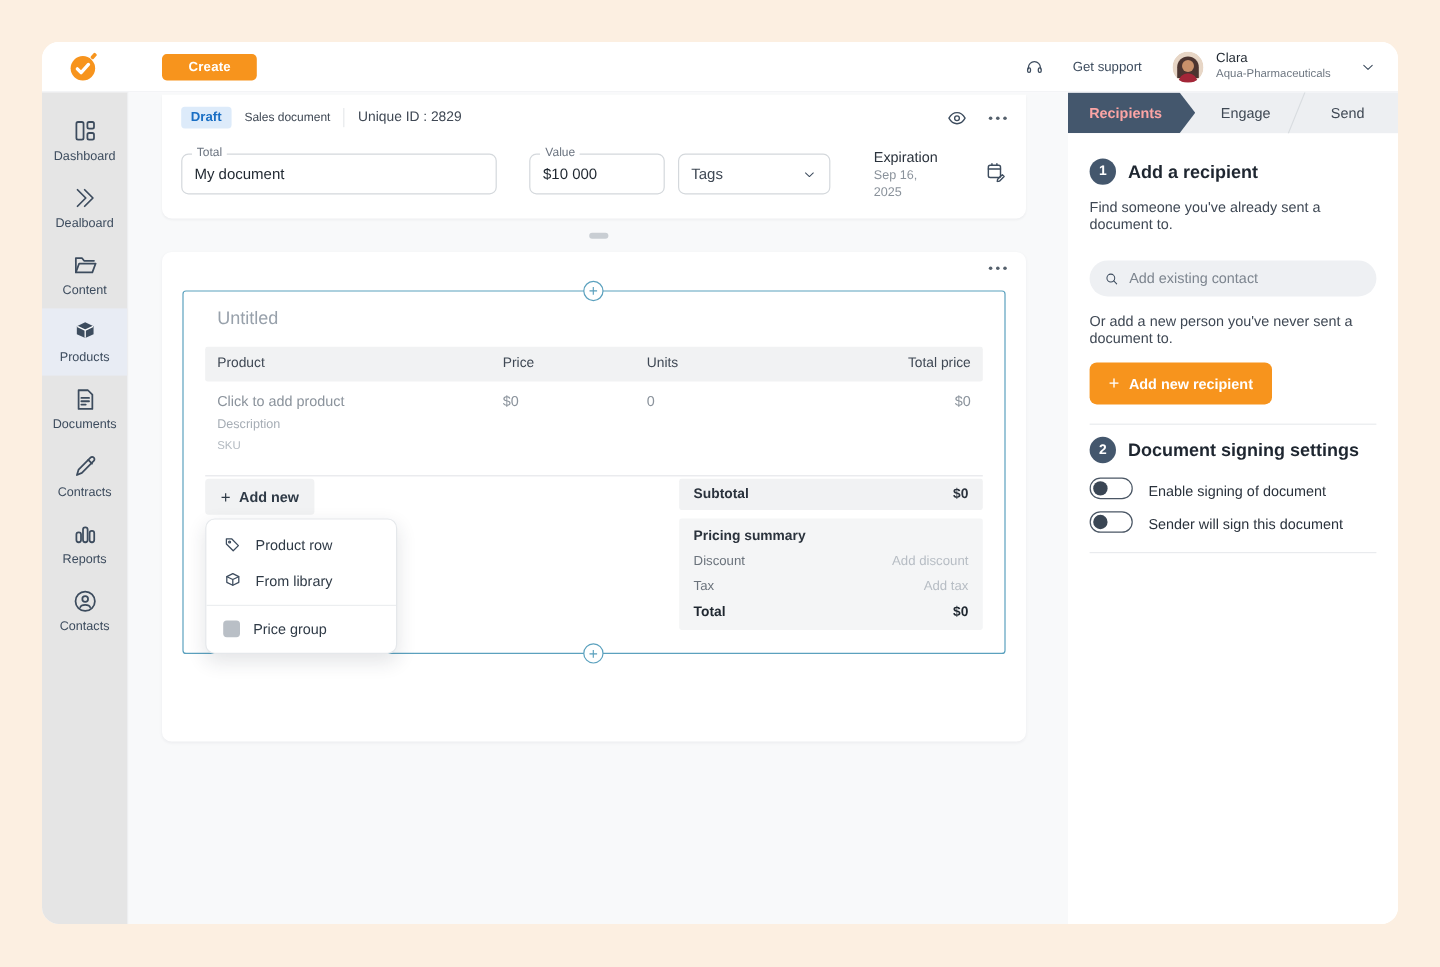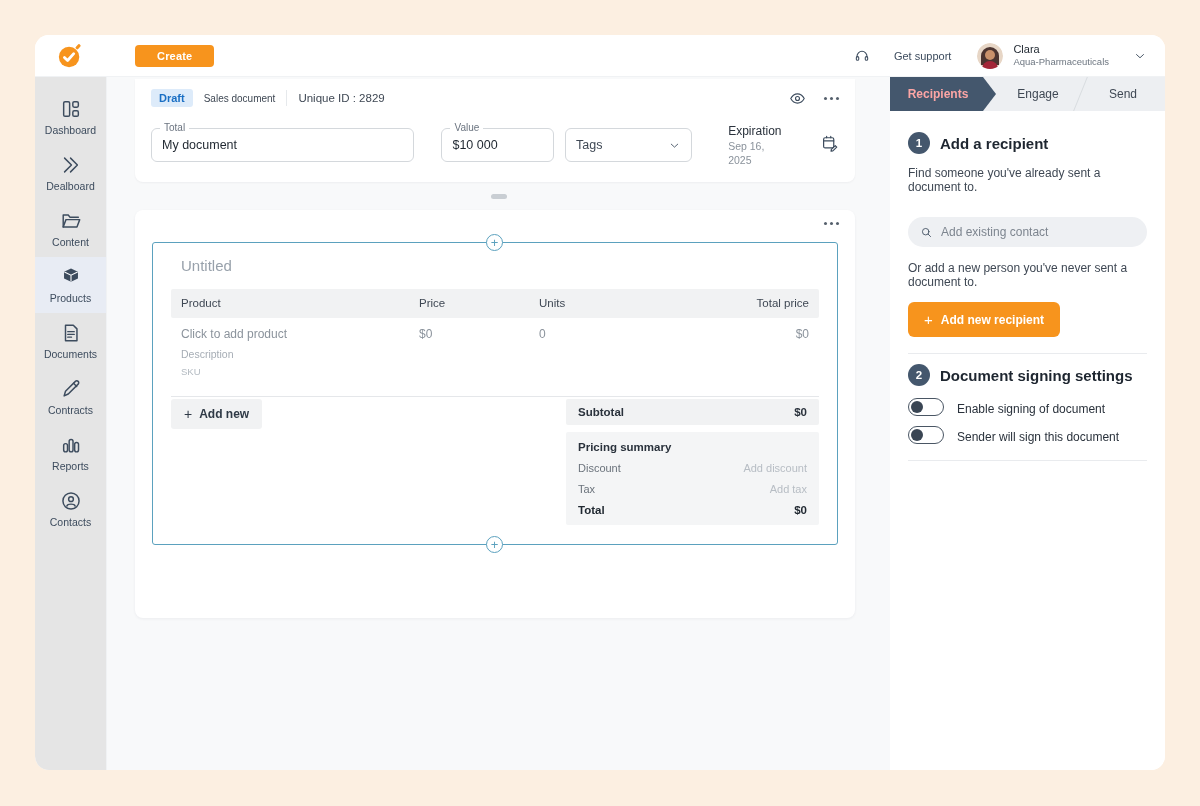--- a/index.html
+++ b/index.html
@@ -327,20 +327,41 @@
           <button class="btn-addnew">
             <span class="plus">+</span>
             <span>Add new</span>
           </button>
 
           <div class="subtotal-row">
             <span>Subtotal</span>
             <span>$0</span>
           </div>
 
+          <div class="menu">
+            <div class="menu-item">
+              <svg class="ic" viewBox="0 0 24 24">
+                  <path d="M4 11 V4.5 h6.5 L19 13 l-6.5 6.5 Z"></path>
+                  <circle cx="8" cy="8.5" r="1.2"></circle>
+                </svg>
+              <span>Product row</span>
+            </div>
+            <div class="menu-item">
+              <svg class="ic" viewBox="0 0 24 24">
+                  <path d="M12 3 L19.5 6.7 V13.9 L12 17.6 L4.5 13.9 V6.7 Z"></path>
+                  <path d="M4.7 6.9 L12 10.4 L19.3 6.9 M12 10.4 V17.3"></path>
+                </svg>
+              <span>From library</span>
+            </div>
+            <div class="menu-divider"></div>
+            <div class="menu-item">
+              <span class="sq-icon"></span>
+              <span>Price group</span>
+            </div>
+          </div>
 
           <div class="pricing">
             <div class="pricing-title">Pricing summary</div>
             <div class="p-row">
               <span>Discount</span>
               <span class="ph">Add discount</span>
             </div>
             <div class="p-row">
               <span>Tax</span>
               <span class="ph">Add tax</span>

